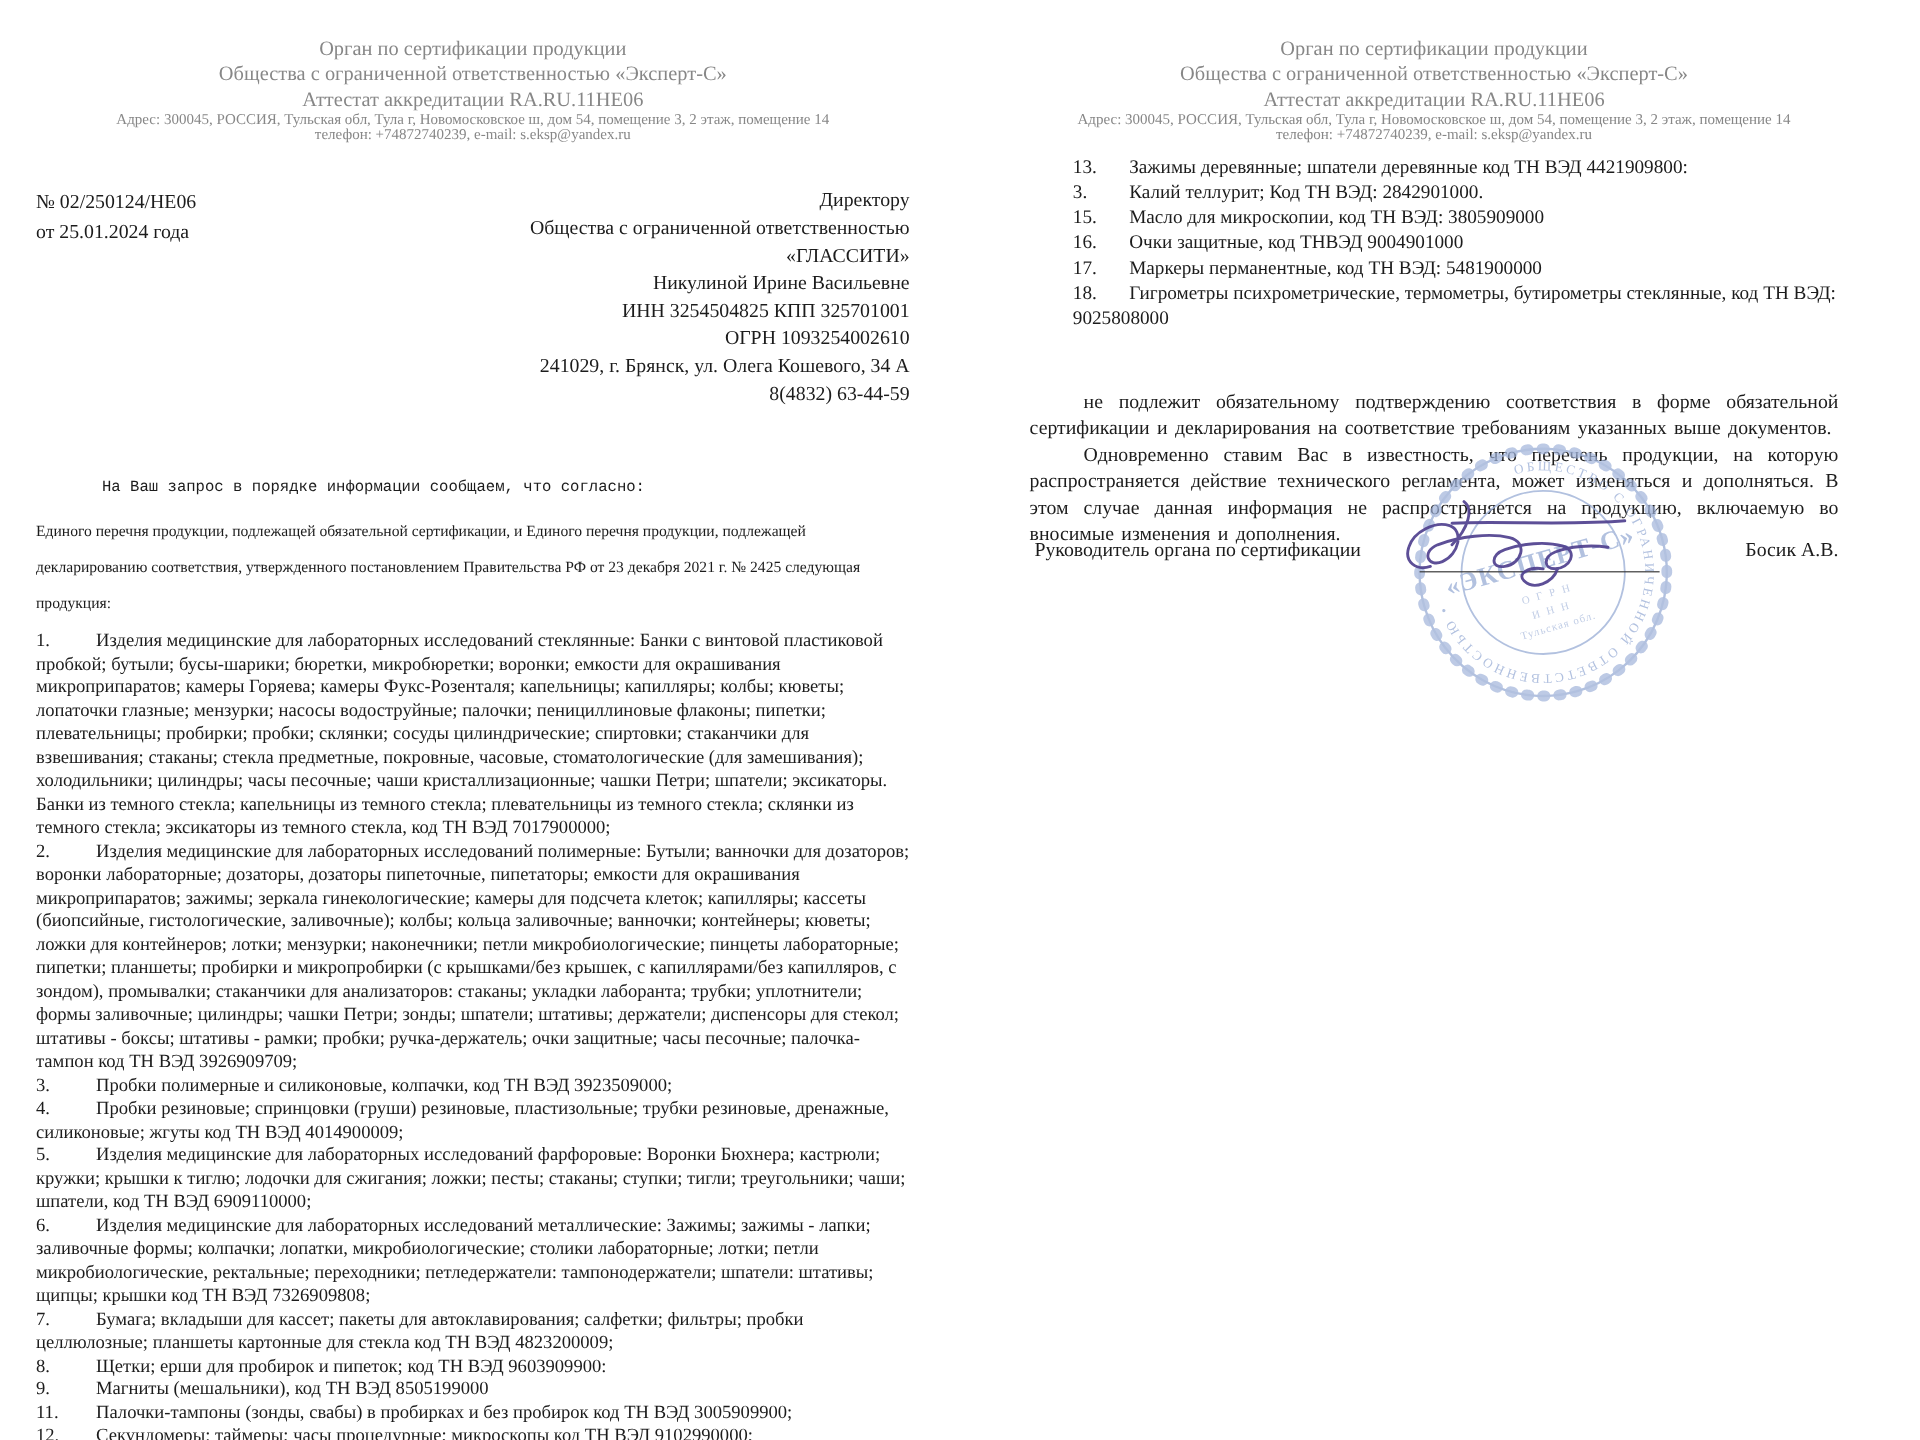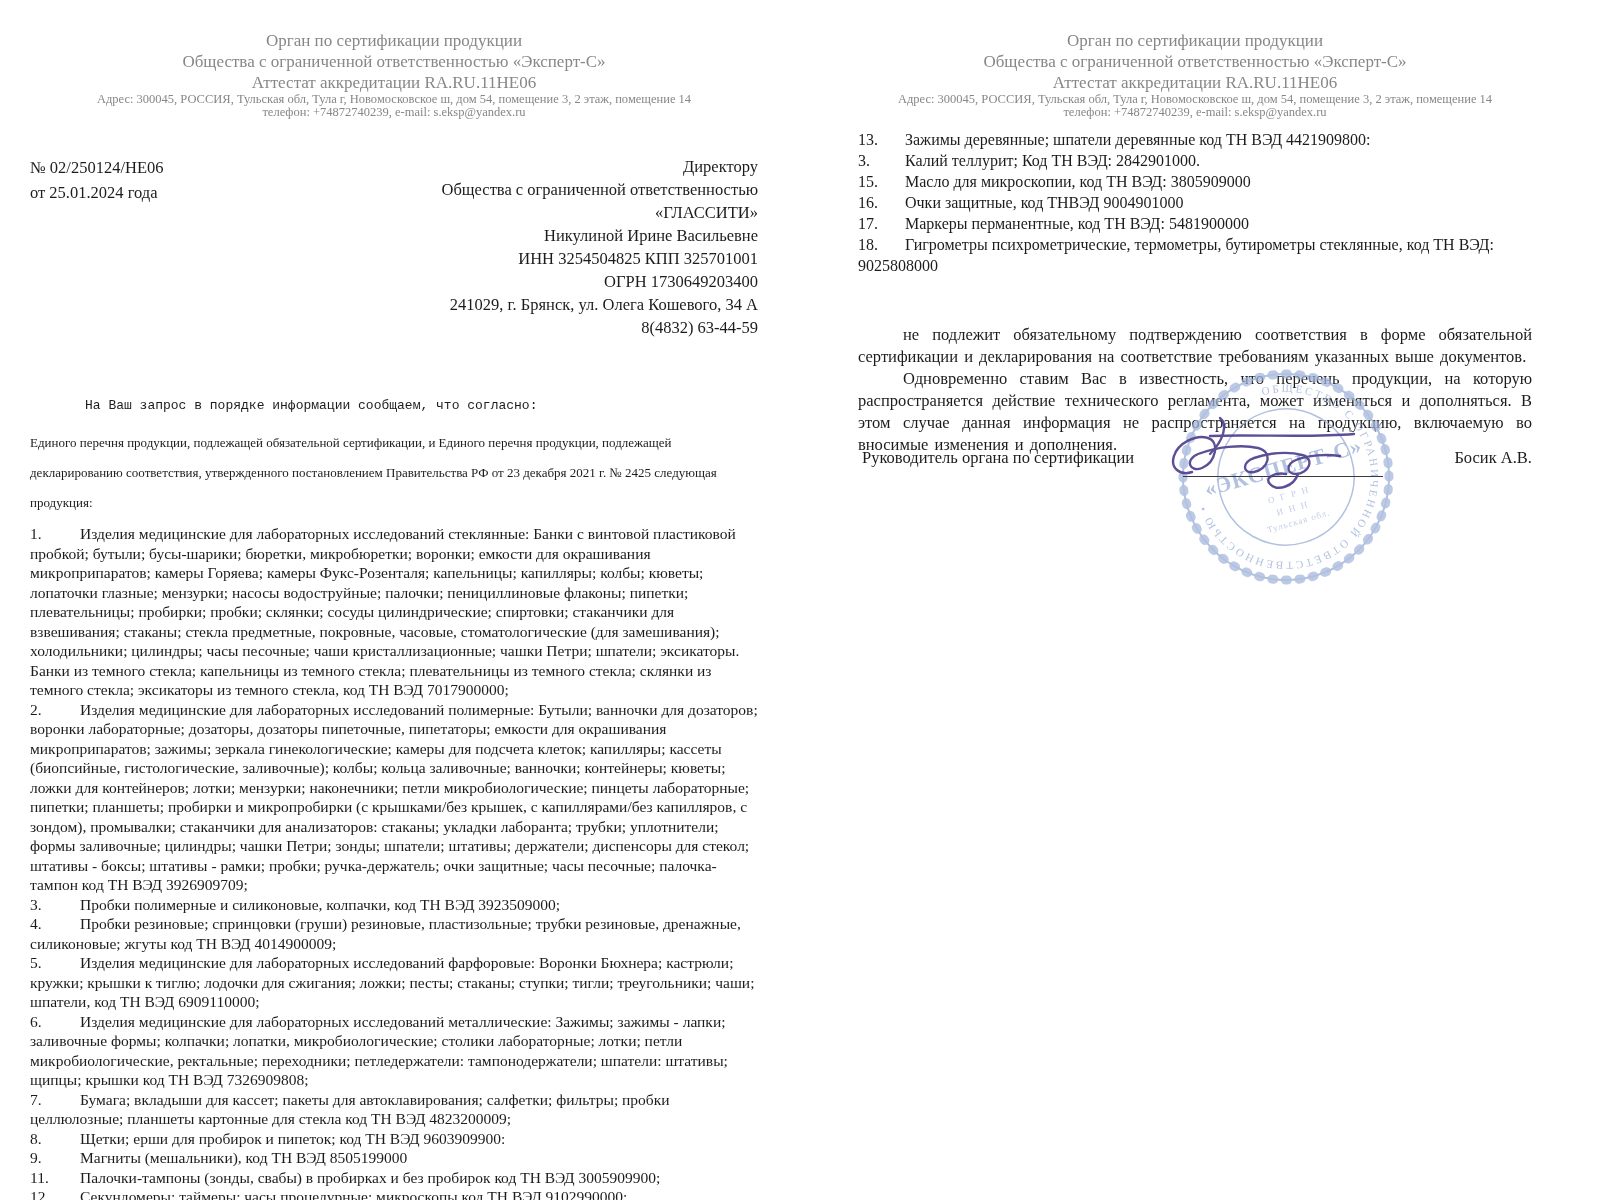--- a/index.html
+++ b/index.html
@@ -17,21 +17,21 @@
   .ref-col{font-size:16.5px;line-height:25px;white-space:nowrap;}
   .addr-col{text-align:right;font-size:16.5px;line-height:23px;}
 
   .intro{margin:56px 0 0 0;text-indent:55px;font-size:13px;line-height:21px;font-family:Liberation Mono, monospace;}
   .basis{margin:12px 0 0 0;font-size:13px;line-height:30px;}
 
   .list1{margin-top:6px;}
   .list1 .li{margin:0;font-size:15.5px;line-height:19.5px;}
   .num{display:inline-block;width:50px;}
 
-  .list2{margin-top:10px;}
+  .list2{margin-top:10px;margin-left:36px;}
   .list2 .li{margin:0;font-size:16px;line-height:21px;}
   .list2 .num{width:47px;}
 
   .p2par{margin:0;font-size:16.5px;line-height:22px;text-align:justify;text-indent:45px;word-spacing:2px;}
   .p2par.first{margin-top:48px;}
 
   .sig-row{position:absolute;top:408px;left:0;width:100%;height:60px;font-size:16.5px;}
   .sig-title{position:absolute;left:4px;top:10px;}
   .sig-line{position:absolute;left:325px;top:38px;width:200px;border-bottom:1.5px solid #3a3a3a;}
   .sig-name{position:absolute;right:0;top:10px;}
@@ -58,21 +58,21 @@
       <div class="ref-col">
         <div>№ 02/250124/НЕ06</div>
         <div>от 25.01.2024 года</div>
       </div>
       <div class="addr-col">
         <div>Директору</div>
         <div>Общества с ограниченной ответственностью</div>
         <div>«ГЛАССИТИ»</div>
         <div>Никулиной Ирине Васильевне</div>
         <div>ИНН 3254504825 КПП 325701001</div>
-        <div>ОГРН 1730649203400</div>
+        <div>ОГРН 1093254002610</div>
         <div>241029, г. Брянск, ул. Олега Кошевого, 34 А</div>
         <div>8(4832) 63-44-59</div>
       </div>
     </div>
 
     <p class="intro">На Ваш запрос в порядке информации сообщаем, что согласно:</p>
     <p class="basis">Единого перечня продукции, подлежащей обязательной сертификации, и Единого перечня продукции, подлежащей декларированию соответствия, утвержденного постановлением Правительства РФ от 23 декабря 2021 г. № 2425 следующая продукция:</p>
 
     <div class="list1">
       <p class="li"><span class="num">1.</span><span>Изделия медицинские для лабораторных исследований стеклянные: Банки с винтовой пластиковой пробкой; бутыли; бусы-шарики; бюретки, микробюретки; воронки; емкости для окрашивания микроприпаратов; камеры Горяева; камеры Фукс-Розенталя; капельницы; капилляры; колбы; кюветы; лопаточки глазные; мензурки; насосы водоструйные; палочки; пенициллиновые флаконы; пипетки; плевательницы; пробирки; пробки; склянки; сосуды цилиндрические; спиртовки; стаканчики для взвешивания; стаканы; стекла предметные, покровные, часовые, стоматологические (для замешивания); холодильники; цилиндры; часы песочные; чаши кристаллизационные; чашки Петри; шпатели; эксикаторы. Банки из темного стекла; капельницы из темного стекла; плевательницы из темного стекла; склянки из темного стекла; эксикаторы из темного стекла, код ТН ВЭД 7017900000;</span></p>

